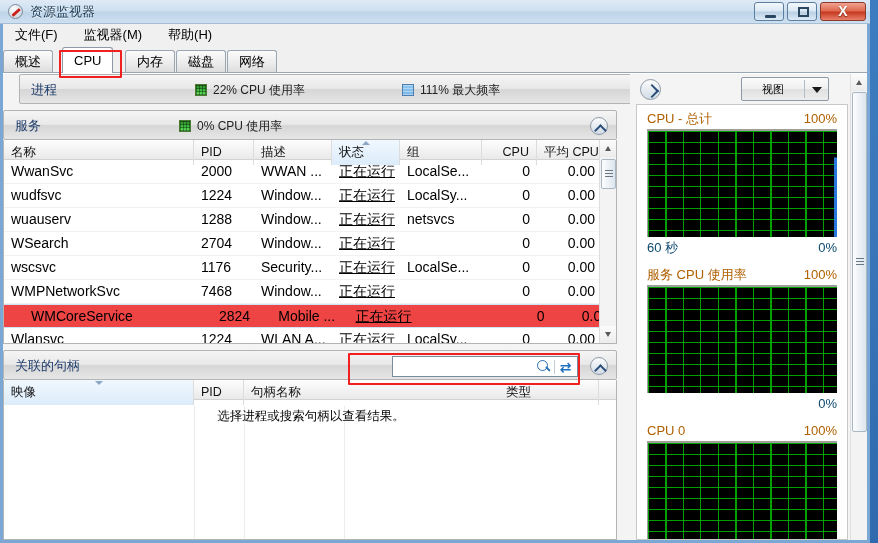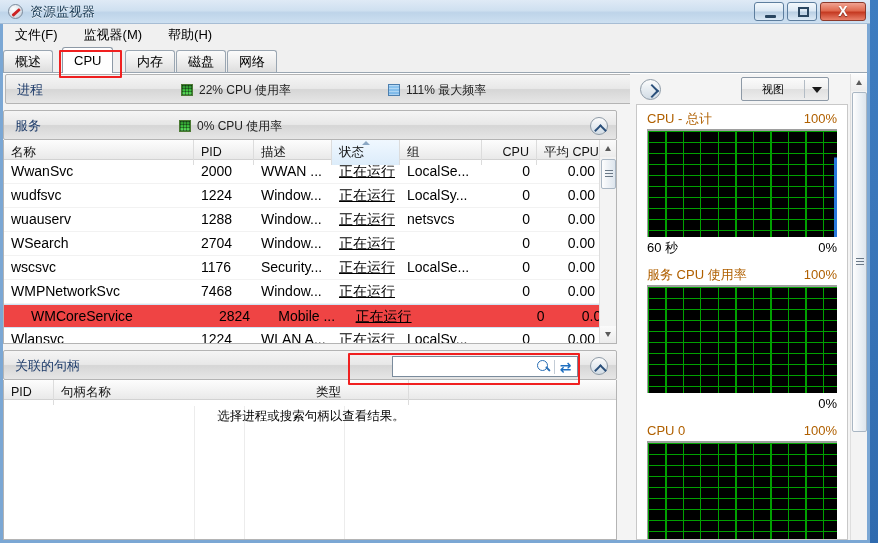--- a/index.html
+++ b/index.html
@@ -334,21 +334,21 @@
     background-image:
       repeating-linear-gradient(90deg, #00a000 0 1px, transparent 1px 17.5px),
       repeating-linear-gradient(180deg, #00a000 0 1px, transparent 1px 11px);
   }
   .gline {
     position: absolute; right: 0; top: 0; width: 3px; height: 100%;
     background: linear-gradient(180deg, rgba(40,120,220,0) 0%, rgba(40,120,220,0) 24%, #2878dc 26%, #2878dc 100%);
   }
   .gfoot {
     display: flex; justify-content: space-between;
-    font-size: 13px; color: #000000; height: 22px; line-height: 22px;
+    font-size: 13px; color: #0c4a6e; height: 22px; line-height: 22px;
   }
   .gfoot.onlyright { justify-content: flex-end; }
 
   .rsb {
     position: absolute; right: 0; top: 0; width: 17px; height: 466px;
     background: #f3f3f3; border-left: 1px solid #dedede;
   }
 </style>
 </head>
 <body>
@@ -391,21 +391,21 @@
       <div class="tab" style="left:122px;">内存</div>
       <div class="tab" style="left:173px;">磁盘</div>
       <div class="tab" style="left:224px;">网络</div>
     </div>
     <div class="tabline"></div>
     <div class="tabbody"></div>
   </div>
 
   <div class="leftcol">
 
-    <div class="sect-head" style="position:absolute;left:2px;top:0;width:672px;">
+    <div class="sect-head" style="position:absolute;left:16px;top:0;width:672px;">
       <div class="sect-title">进程</div>
       <div class="legend" style="left:175px;">
         <span class="swatch"></span>
         <span>22% CPU 使用率</span>
       </div>
       <div class="legend" style="left:382px;">
         <span class="swatch blue"></span>
         <span>111% 最大频率</span>
       </div>
       <div class="chev"></div>
@@ -522,20 +522,24 @@
         <input type="text" value="" style="">
         <span class="mag"></span>
         <span class="sepv"></span>
         <span class="swap">⇄</span>
       </div>
       <div class="chev up"></div>
     </div>
 
     <div class="tbl-wrap" style="top:306px;height:160px;">
       <div class="thead">
+        <div class="th sorted" style="width:190px;">
+          <span class="sortarrow down"></span>
+          <span>映像</span>
+        </div>
         <div class="th" style="width:50px;">PID</div>
         <div class="th" style="width:255px;border-right:none;">句柄名称</div>
         <div class="th" style="width:100px;">类型</div>
       </div>
       <div class="colline" style="left:190px;"></div>
       <div class="colline" style="left:240px;"></div>
       <div class="colline" style="left:340px;"></div>
       <div class="emptymsg">选择进程或搜索句柄以查看结果。</div>
     </div>
   </div>

